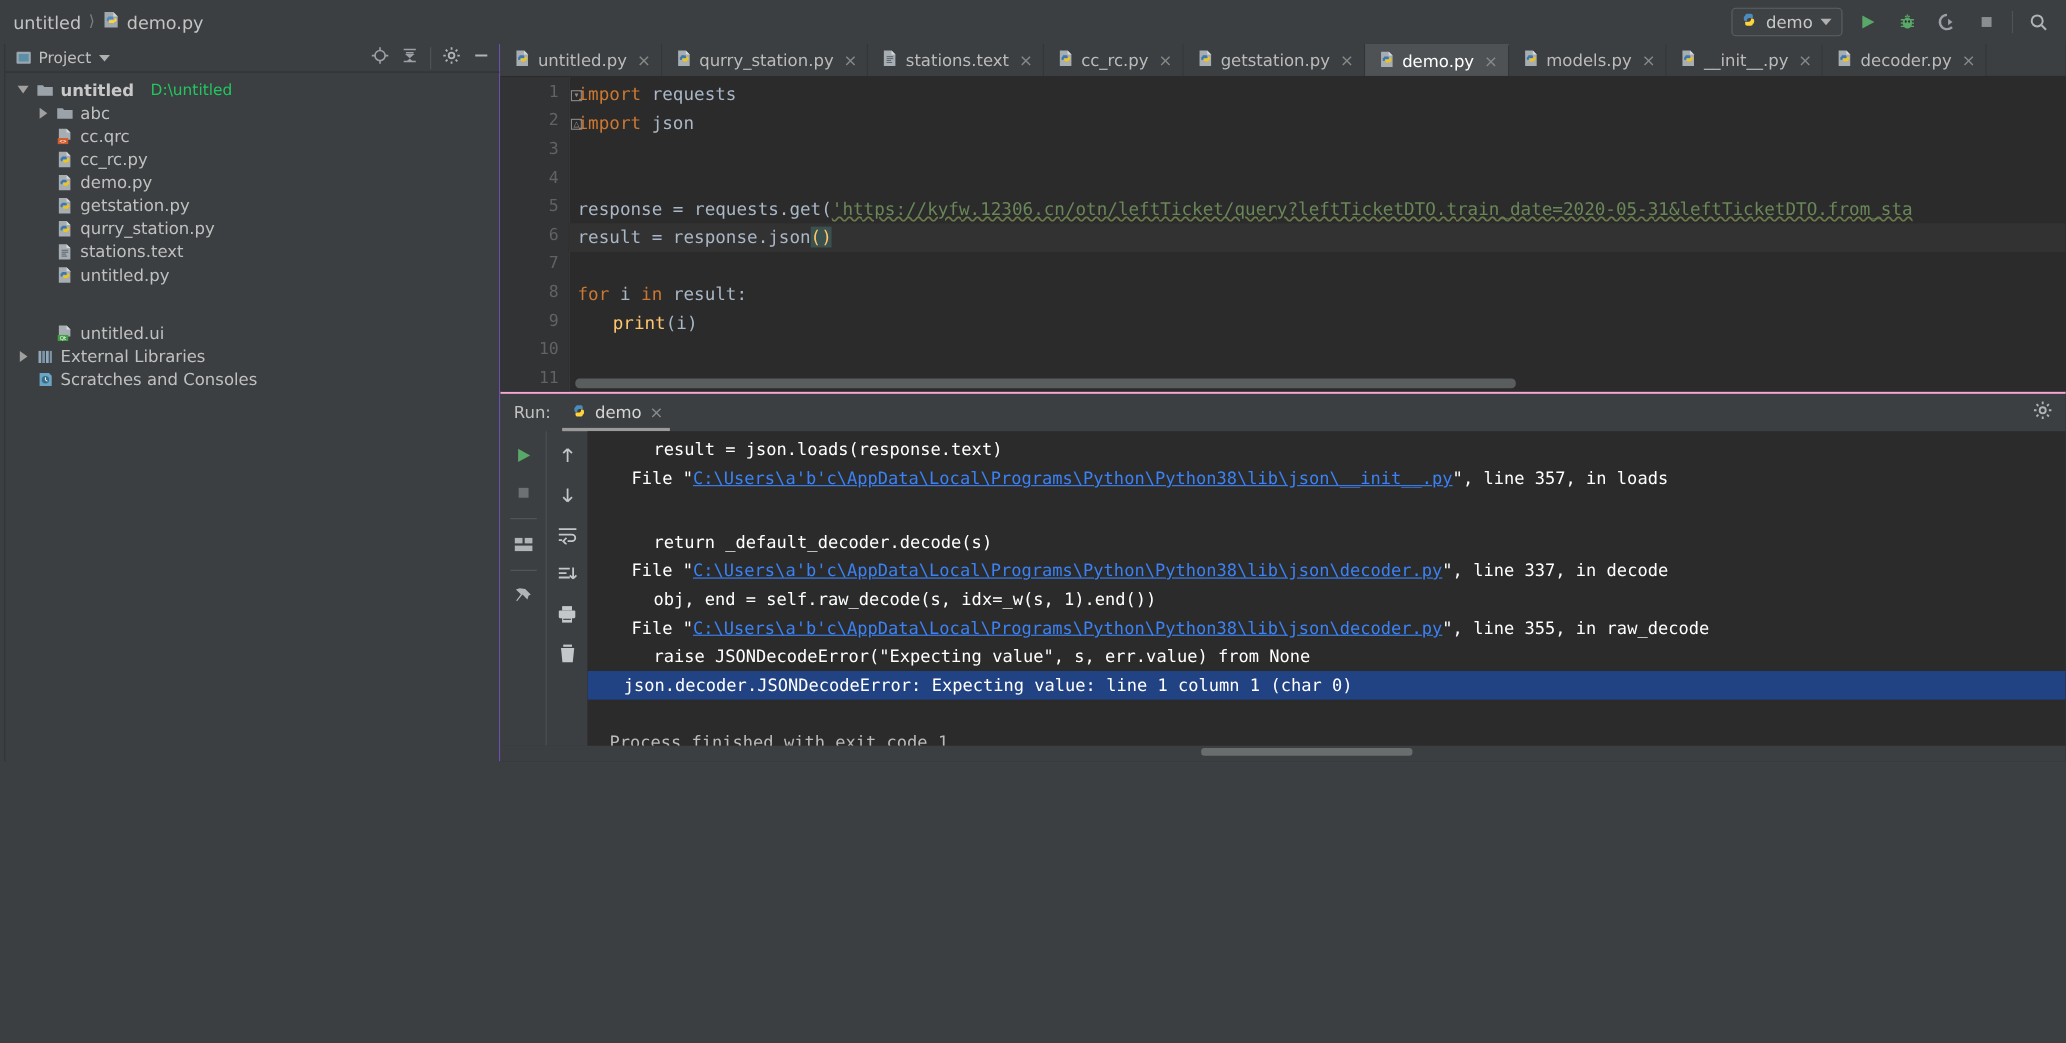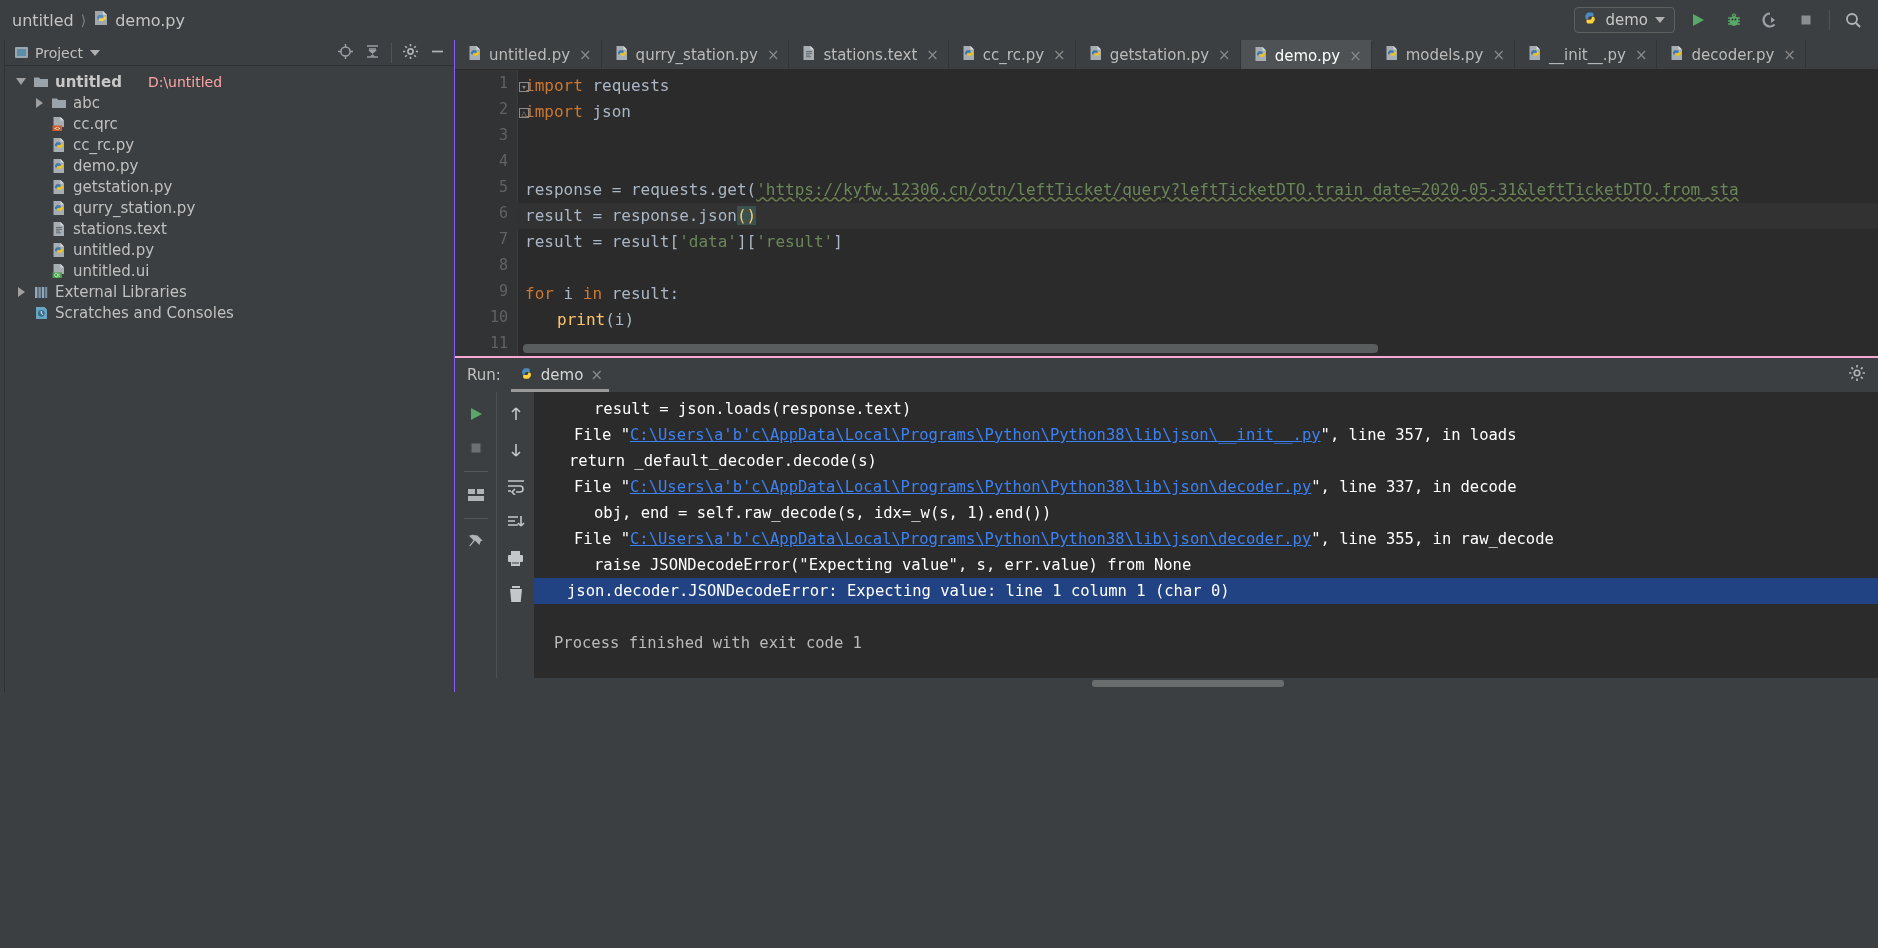--- a/index.html
+++ b/index.html
@@ -47,21 +47,21 @@
   .pp-actions { display: flex; align-items: center; gap: 10px; }
   .proj-sq { width: 13px; height: 11px; border: 2px solid #9aa7b0; background: #5c8ea8; border-radius: 1px; }
   .tree { padding-top: 5px; font-size: 15px; overflow: hidden; }
   .node { display: flex; align-items: center; height: 21px; padding-left: 10px; gap: 6px; white-space: nowrap; color: #c0c0c0; }
   .node .arrow { width: 12px; display: flex; align-items: center; justify-content: center; flex: 0 0 12px; }
   .arrow-right { width: 0; height: 0; border-top: 5px solid transparent; border-bottom: 5px solid transparent; border-left: 7px solid #a0a0a0; }
   .arrow-down { width: 0; height: 0; border-left: 5px solid transparent; border-right: 5px solid transparent; border-top: 7px solid #a0a0a0; }
   .node .ico { width: 16px; height: 16px; flex: 0 0 16px; display: flex; align-items: center; justify-content: center; }
   .node .lbl { font-size: 15px; }
   .node.bold .lbl { font-weight: bold; color: #c8c8c8; }
-  .node .sublbl { color: #fca5a5; font-size: 14px; margin-left: 20px; }
+  .node .sublbl { color: #22c55e; font-size: 14px; margin-left: 9px; }
 
   
   .editorcol { flex: 1 1 auto; display: flex; flex-direction: column; min-width: 0; background: #2b2b2b; }
   .tabbar { height: 30px; flex: 0 0 30px; background: #3c3f41; display: flex; align-items: stretch; overflow: hidden; border-bottom: 1px solid #2b2b2b; }
   .tab {
     display: flex; align-items: center; gap: 6px; padding: 0 9px 0 12px;
     font-size: 15px; color: #bbbbbb; white-space: nowrap; border-right: 1px solid #323537;
     background: #3c3f41;
   }
   .tab.active { background: #4e5254; color: #ffffff; border-top: 2px solid #4e5254; }
@@ -324,21 +324,21 @@
             <span class="ico">
               <svg width="16" height="16" viewBox="0 0 16 16">
                 <path d="M2.5 1h7l3.5 3.5V15h-10.5z" fill="#a6adb3"></path>
                 <path d="M9.5 1l3.5 3.5H9.5z" fill="#d4dade"></path>
                 <path d="M5 6.5c0-.7.5-1.2 1.2-1.2h2.2c.7 0 1.2.5 1.2 1.2v1.2H7.2c-.8 0-1.4.6-1.4 1.3v.5H5c-.6 0-1-.6-1-1.2V7.6C4 7 4.4 6.5 5 6.5z" fill="#3c78aa"></path>
                 <path d="M11 9.6c0 .7-.5 1.2-1.2 1.2H7.6c-.7 0-1.2-.5-1.2-1.2V8.4h2.4c.8 0 1.4-.6 1.4-1.3v-.5h.8c.6 0 1 .6 1 1.2v.6c0 .7-.4 1.2-1 1.2z" fill="#f0c419"></path>
               </svg>
             </span>
             <span class="lbl">untitled.py</span>
           </div>
-          <div class="node" style="padding-left: 28px;">
+          <div class="node" style="padding-left: 28px; margin-top: 32px;">
             <span class="arrow"></span>
             <span class="ico">
               <svg width="16" height="16" viewBox="0 0 16 16">
                 <path d="M2.5 1h7l3.5 3.5V11h-10.5z" fill="#a6adb3"></path>
                 <path d="M9.5 1l3.5 3.5H9.5z" fill="#d4dade"></path>
                 <rect x="1.5" y="9.5" width="9.5" height="5.5" fill="#41a045"></rect>
                 <text x="6.2" y="14" font-size="5" fill="#fff" text-anchor="middle" font-family="DejaVu Sans, sans-serif">Qt</text>
               </svg>
             </span>
             <span class="lbl">untitled.ui</span>
@@ -484,21 +484,20 @@
           <div class="foldcol" style="position:absolute;left:0;top:3px;bottom:0;background:transparent;">
             <span class="fold" style="top:9px;">▾</span>
             <span class="fold" style="top:35px;">△</span>
           </div>
           <div class="cline"><span class="kw">import</span><span class="plain"> requests</span></div>
           <div class="cline"><span class="kw">import</span><span class="plain"> json</span></div>
           <div class="cline">&nbsp;</div>
           <div class="cline">&nbsp;</div>
           <div class="cline"><span class="plain">response = requests.get(</span><span class="urlstr">'https://kyfw.12306.cn/otn/leftTicket/query?leftTicketDTO.train_date=2020-05-31&amp;leftTicketDTO.from_sta</span></div>
           <div class="cline cur"><span class="plain">result = response.json</span><span class="paren-hl">()</span></div>
-          <div class="cline"><span class="plain">result = result[</span><span class="str">'data'</span><span class="plain">][</span><span class="str">'result'</span><span class="plain">]</span></div>
           <div class="cline">&nbsp;</div>
           <div class="cline"><span class="kw">for</span><span class="plain"> i </span><span class="kw">in</span><span class="plain"> result:</span></div>
           <div class="cline" style="padding-left:40px;"><span class="fn">print</span><span class="plain">(i)</span></div>
           <div class="cline">&nbsp;</div>
         </div>
         <div class="editor-hscroll">
           <div class="thumb"></div>
         </div>
       </div>
 
@@ -587,21 +586,21 @@
               <svg width="18" height="19" viewBox="0 0 18 19">
                   <rect x="5" y="1" width="8" height="2" fill="#c3c7c9"></rect>
                   <path d="M3 4h12l-1.3 13H4.3z" fill="#c3c7c9"></path>
                 </svg>
             </span>
           </div>
 
           <div class="console" id="console-root">
               <div class="coline" style="padding-left: 60px;"><span class="err">result = json.loads(response.text)</span></div>
               <div class="coline" style="padding-left: 40px;"><span class="err">File "</span><span class="lnk">C:\Users\a'b'c\AppData\Local\Programs\Python\Python38\lib\json\__init__.py</span><span class="err">", line 357, in loads</span></div>
-              <div class="coline" style="padding-left: 35px;"><span class="err">return _default_decoder.decode(s)</span></div>
+              <div class="coline" style="padding-left: 60px; margin-top: 32px;"><span class="err">return _default_decoder.decode(s)</span></div>
               <div class="coline" style="padding-left: 40px;"><span class="err">File "</span><span class="lnk">C:\Users\a'b'c\AppData\Local\Programs\Python\Python38\lib\json\decoder.py</span><span class="err">", line 337, in decode</span></div>
               <div class="coline" style="padding-left: 60px;"><span class="err">obj, end = self.raw_decode(s, idx=_w(s, 1).end())</span></div>
               <div class="coline" style="padding-left: 40px;"><span class="err">File "</span><span class="lnk">C:\Users\a'b'c\AppData\Local\Programs\Python\Python38\lib\json\decoder.py</span><span class="err">", line 355, in raw_decode</span></div>
               <div class="coline" style="padding-left: 60px;"><span class="err">raise JSONDecodeError("Expecting value", s, err.value) from None</span></div>
               <div class="coline sel" style="padding-left: 33px;"><span class="err">json.decoder.JSONDecodeError: Expecting value: line 1 column 1 (char 0)</span></div>
               <div class="coline" style="padding-left: 20px;">&nbsp;</div>
               <div class="coline" style="padding-left: 20px;"><span>Process finished with exit code 1</span></div>
             </div>
         </div>
       </div>

